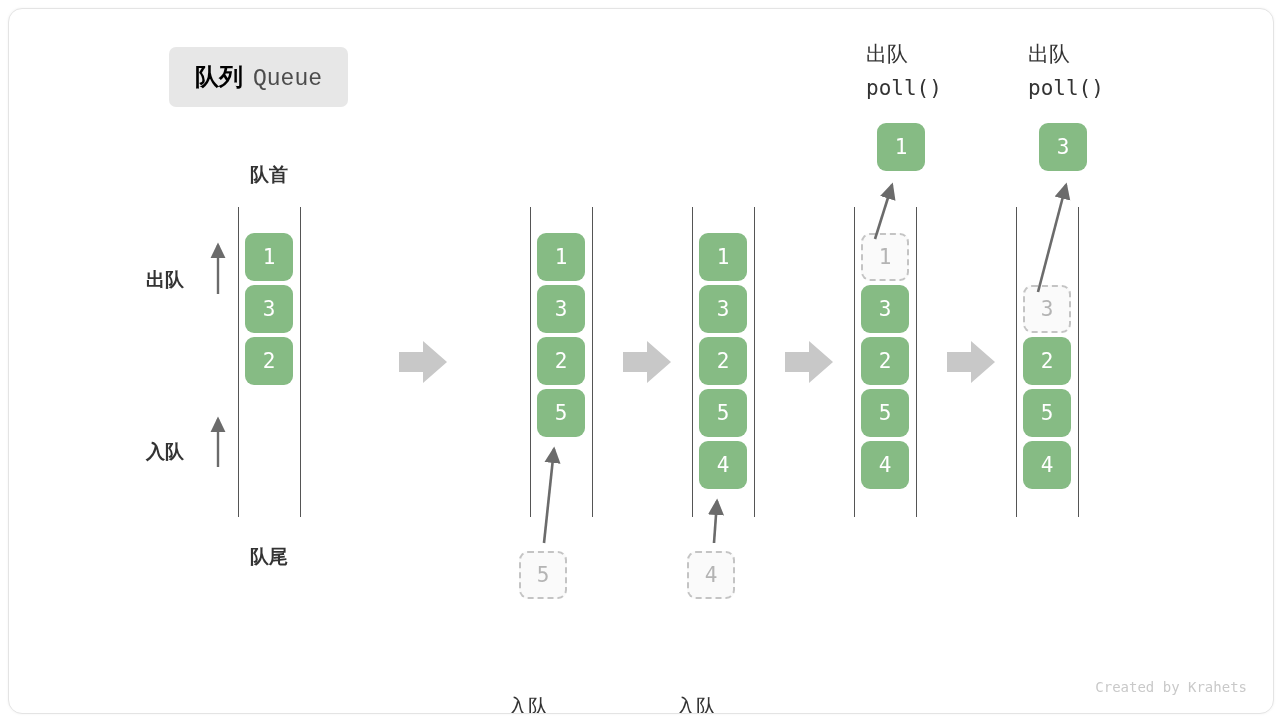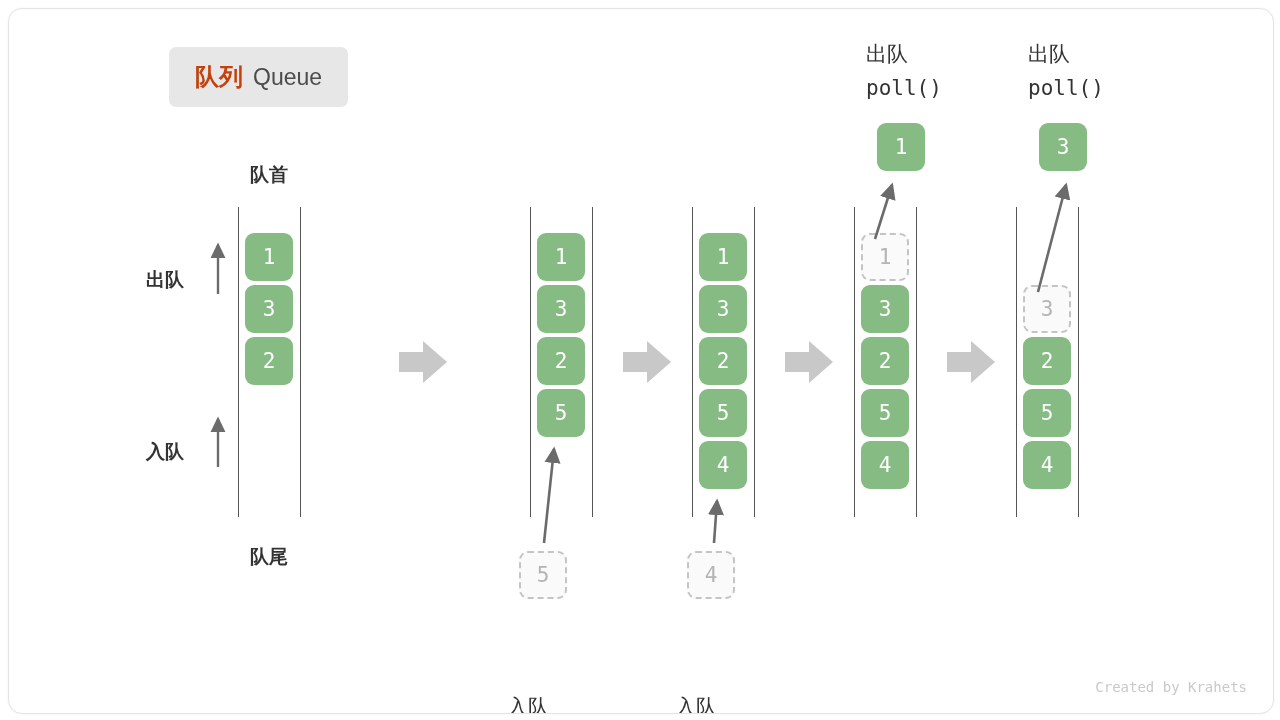--- a/index.html
+++ b/index.html
@@ -22,26 +22,26 @@
 
   
   #title-badge{
     left:160px;top:38px;
     background:#e7e7e7;
     border-radius:7px;
     padding:14px 26px;
     display:flex;align-items:baseline;gap:10px;
   }
   #title-badge .cn{
-    font-size:24px;font-weight:bold;color:#c2410c;
+    font-size:24px;font-weight:bold;color:#000000;
     font-family:"DejaVu Sans",sans-serif;
   }
   #title-badge .en{
     font-size:23px;color:#4c4c4c;
-    font-family:Liberation Sans, sans-serif;
+    font-family:Liberation Mono, monospace;
   }
 
   
   .edge-label{
     font-size:19px;font-weight:bold;color:#333333;
     font-family:Liberation Serif, serif;
     text-align:center;width:120px;
   }
 
   

